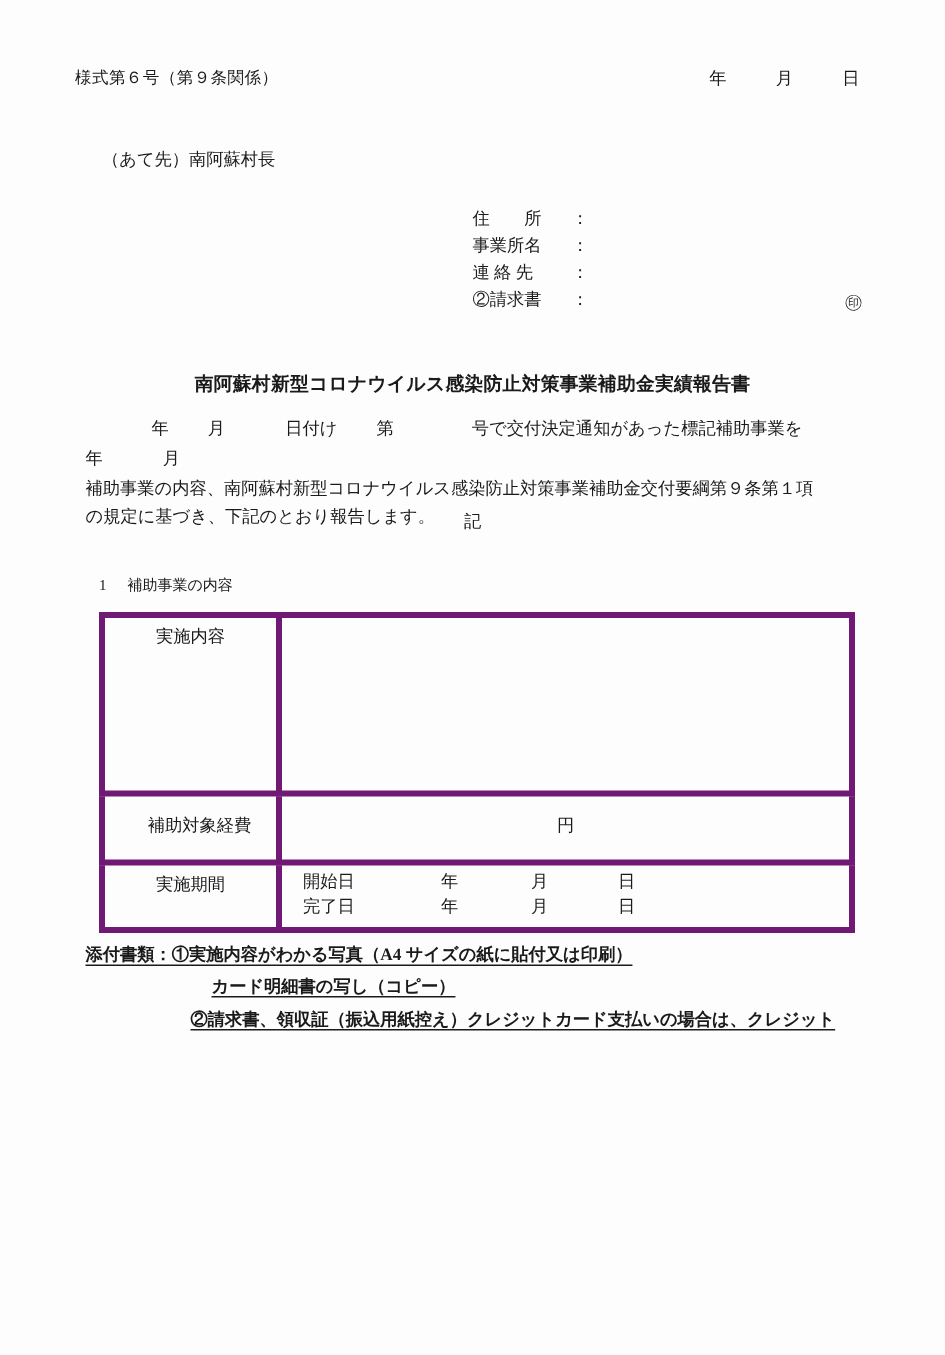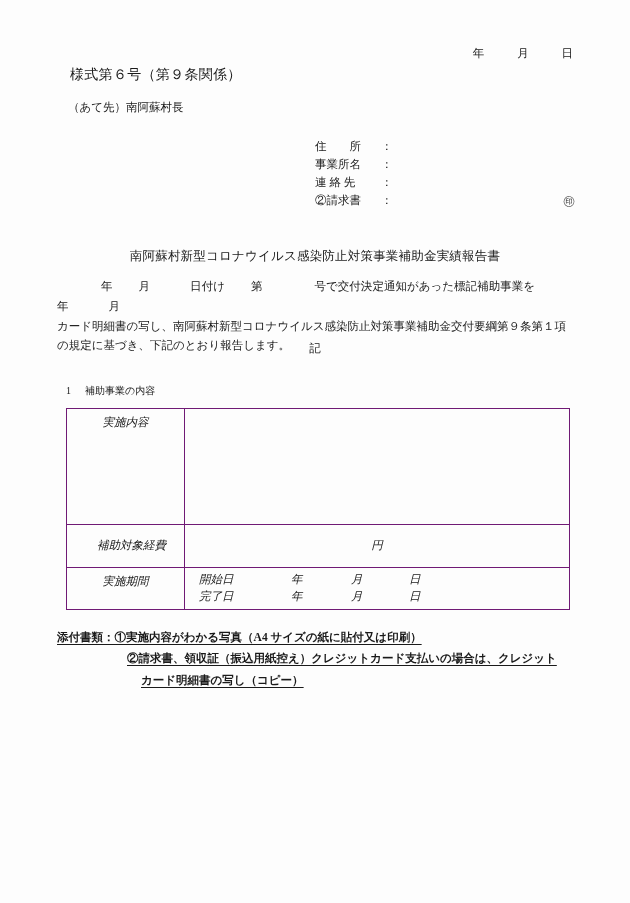--- a/index.html
+++ b/index.html
@@ -17,25 +17,24 @@
     height: 903px;
     background: #fdfdfd;
     overflow: hidden;
     font-size: 11.5px;
     line-height: 1.55;
   }
 
   
   .form-no {
     position: absolute;
-    left: 70px;
+    left: 50px;
     top: 44px;
-    font-size: 14px;
+    font-size: 11px;
     letter-spacing: 0.3px;
-    margin-top: 20px;
   }
   .date-line {
     position: absolute;
     right: 57px;
     top: 45px;
     font-size: 11.5px;
   }
   .date-line .ch { display: inline-block; }
   .date-line .ch + .ch { margin-left: 30px; }
 
@@ -75,20 +74,21 @@
 
   
   .doc-title {
     position: absolute;
     left: 0;
     right: 0;
     top: 247px;
     text-align: center;
     font-size: 12.5px;
     letter-spacing: 0.2px;
+    font-weight: bold;
   }
 
   
   .body-text {
     position: absolute;
     left: 57px;
     top: 277px;
     width: 518px;
     font-size: 11.5px;
     line-height: 1.72;
@@ -121,24 +121,23 @@
   .tbl {
     position: absolute;
     left: 66px;
     top: 408px;
     width: 504px;
     border-collapse: collapse;
     table-layout: fixed;
     font-size: 11.5px;
   }
   .tbl td {
-    border: 1px solid #701a75;
+    border: 4px solid #701a75;
     padding: 0;
     vertical-align: top;
-    font-style: italic;
   }
   .tbl .col-label { width: 118px; }
   .tbl .lbl-cell {
     text-align: center;
     padding-top: 5px;
   }
   .tbl .lbl-cell.mid {
     vertical-align: middle;
     padding-top: 0;
     padding-left: 12px;
@@ -217,21 +216,21 @@
       <span class="lbl tight">②請求書</span>
       <span class="colon">：</span>
     </div>
     <span class="seal">㊞</span>
   </div>
 
   <div class="doc-title">南阿蘇村新型コロナウイルス感染防止対策事業補助金実績報告書</div>
 
   <div class="body-text">
     <span class="indent"></span><span>年</span><span class="gap-sm"></span><span>月</span><span class="gap-md"></span><span>日付け</span><span class="gap-sm"></span><span>第</span><span class="gap-lg"></span><span>号で交付決定通知があった標記補助事業を</span><span class="gap-md"></span><span>年</span><span class="gap-md"></span><span>月</span><br>
-    <span>カード明細書の写し、南阿蘇村新型コロナウイルス感染防止対策事業補助金交付要綱第９条第１項</span><br>
+    <span>補助事業の内容、南阿蘇村新型コロナウイルス感染防止対策事業補助金交付要綱第９条第１項</span><br>
     <span>の規定に基づき、下記のとおり報告します。</span>
   </div>
 
   <div class="kiji">記</div>
 
   <div class="section-head">
     <span class="num">1</span><span>補助事業の内容</span>
   </div>
 
   <table class="tbl">
@@ -267,17 +266,17 @@
               <span>日</span>
             </div>
           </div>
         </td>
       </tr>
     </tbody>
   </table>
 
   <div class="attach">
     <span class="ln ln1">添付書類：①実施内容がわかる写真（A4 サイズの紙に貼付又は印刷）</span>
+    <span class="ln ln4">カード明細書の写し（コピー）</span>
     <span class="ln ln3">②請求書、領収証（振込用紙控え）クレジットカード支払いの場合は、クレジット</span>
-    <span class="ln ln4">カード明細書の写し（コピー）</span>
   </div>
 
 </div>
 
 </body></html>

